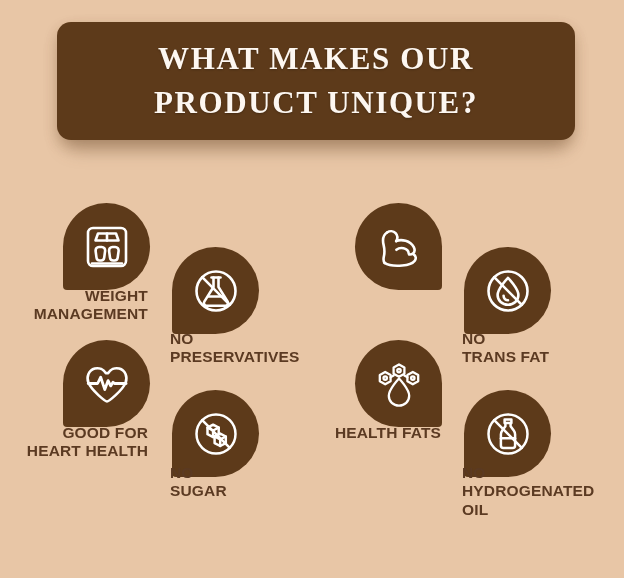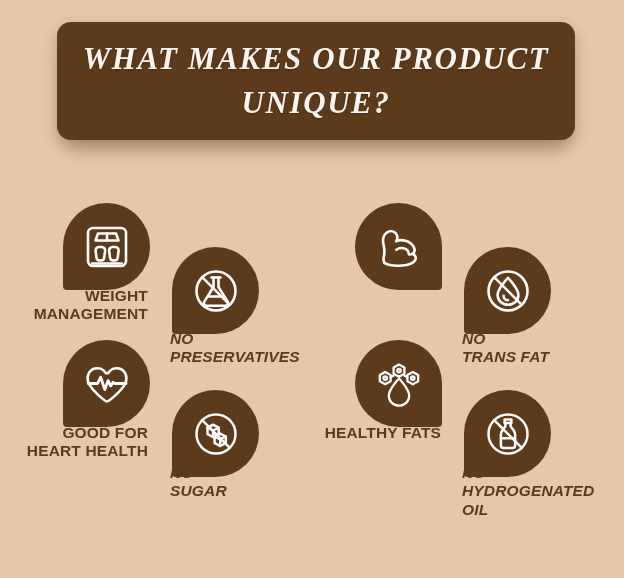--- a/index.html
+++ b/index.html
@@ -21,21 +21,20 @@
     border-radius:16px;
     background:rgba(90,55,25,0.30);
     filter:blur(9px);
   }
   .banner{
     position:absolute;left:0;top:0;width:518px;height:118px;
     background:#5d3a1a;
     border-radius:14px;
     display:flex;align-items:center;justify-content:center;
     box-shadow:0 6px 14px rgba(90,55,25,0.22);
-    font-style:italic;
   }
   .banner-title{
     color:#fdf7f1;
     font-size:31px;
     font-weight:700;
     letter-spacing:1.6px;
     line-height:1.42;
     text-align:center;
     width:470px;
     font-family:"Liberation Serif", serif;
@@ -61,21 +60,21 @@
   .label{
     position:absolute;
     color:#5b3a22;
     font-size:15.5px;
     font-weight:700;
     line-height:1.18;
     letter-spacing:0.15px;
     white-space:pre-line;
   }
   .label.right-align{text-align:right;}
-  .label.left-align{text-align:left;font-style:italic;}
+  .label.left-align{text-align:left;}
 </style>
 </head>
 <body>
 
 <div id="stage">
 
   <div class="banner-wrap">
     <div class="banner-shadow"></div>
     <div class="banner">
       <div class="banner-title">WHAT MAKES OUR PRODUCT UNIQUE?</div>
@@ -179,21 +178,21 @@
         <path d="M41.8 15.9 l5.4 3.1 v6.2 l-5.4 3.1 l-5.4 -3.1 v-6.2 z"></path>
         <circle cx="41.8" cy="22.1" r="1.7"></circle>
 
         <line x1="22.6" y1="19.6" x2="19.6" y2="21.2"></line>
         <line x1="33.4" y1="19.6" x2="36.4" y2="21.2"></line>
 
         <path d="M28 22.5 c0 0 -10.2 10.7 -10.2 17.3 c0 5.7 4.6 9.8 10.2 9.8 c5.6 0 10.2 -4.1 10.2 -9.8 c0 -6.6 -10.2 -17.3 -10.2 -17.3 z"></path>
       </svg>
     </span>
   </div>
-  <div class="label right-align" style="left:281px;top:424px;width:160px;">HEALTHY FATS</div>
+  <div class="label right-align" style="left:281px;top:424px;width:160px;">HEALTH FATS</div>
 
   <div class="badge pin-left" style="left:464px;top:390px;">
     <span>
       <svg width="54" height="54" viewBox="0 0 54 54" fill="none" stroke="#ffffff" stroke-width="2.5" stroke-linecap="round" stroke-linejoin="round">
         <circle cx="27" cy="27" r="19.5"></circle>
         <path d="M23.6 12.6 h6.8 v3.4 h-6.8 z"></path>
         <path d="M24.4 16 v3.2 l-3.3 4.6 c-0.8 1.1 -1.2 2.4 -1.2 3.7 v11.1 c0 1.4 1.1 2.5 2.5 2.5 h9.2 c1.4 0 2.5 -1.1 2.5 -2.5 v-11.1 c0 -1.3 -0.4 -2.6 -1.2 -3.7 l-3.3 -4.6 v-3.2"></path>
         <path d="M20 31.2 h14"></path>
         <line x1="13.2" y1="13.2" x2="40.8" y2="40.8"></line>
       </svg>

